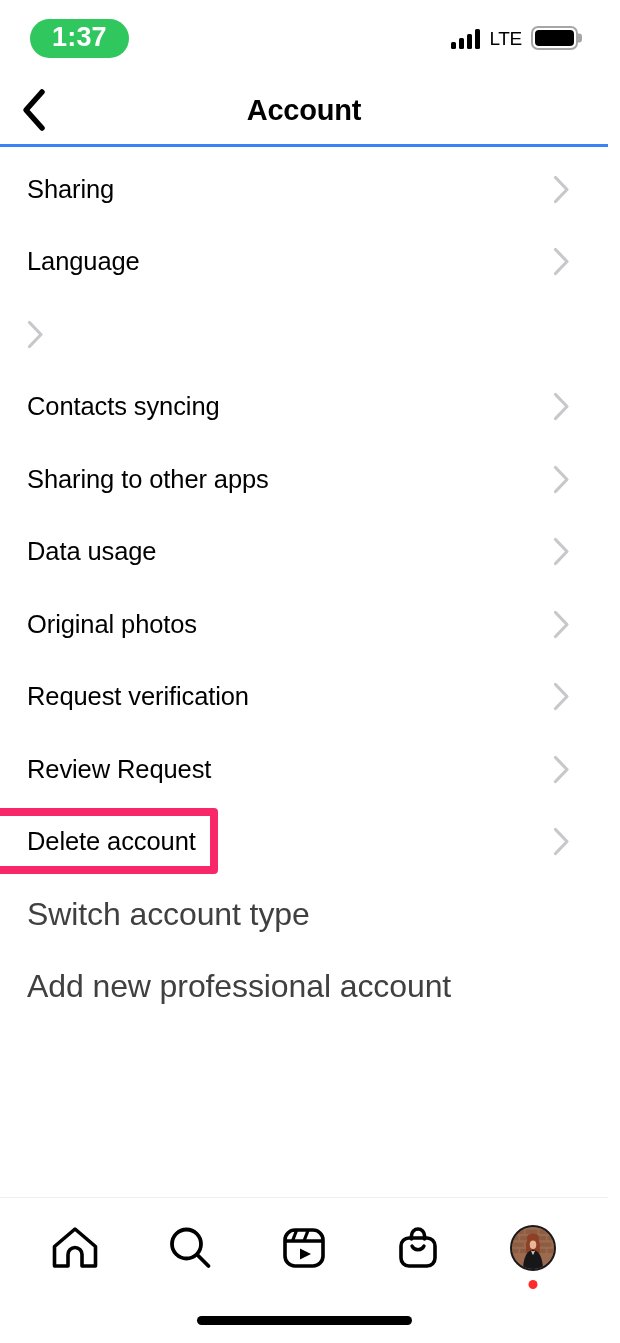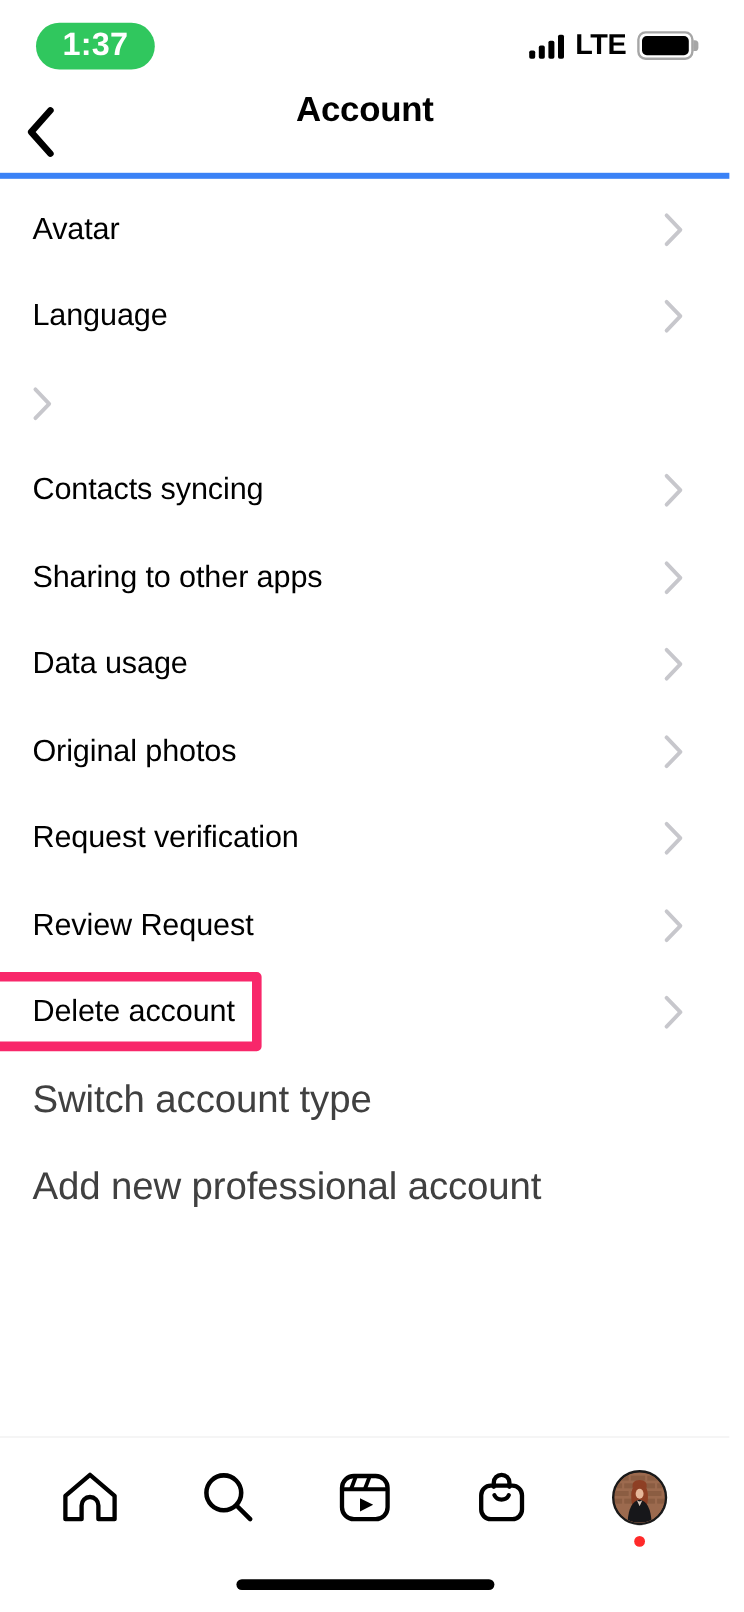--- a/index.html
+++ b/index.html
@@ -57,22 +57,22 @@
     display: block;
     width: 5px;
     background: #000;
     border-radius: 1.5px;
   }
   .signal-bars i:nth-child(1) { height: 7px; }
   .signal-bars i:nth-child(2) { height: 11px; }
   .signal-bars i:nth-child(3) { height: 15px; }
   .signal-bars i:nth-child(4) { height: 20px; }
   .lte-label {
-    font-size: 24px;
-    font-weight: 700;
+    font-size: 19px;
+    font-weight: 400;
     color: #000;
     letter-spacing: -0.3px;
     line-height: 1;
   }
   .battery {
     position: relative;
     width: 47px;
     height: 24px;
     border: 2.5px solid rgba(0,0,0,0.35);
     border-radius: 7px;
@@ -97,22 +97,22 @@
     background: rgba(0,0,0,0.35);
     border-radius: 0 3px 3px 0;
   }
 
   
   .nav-header {
     position: relative;
     height: 68px;
     flex: 0 0 68px;
     display: flex;
-    align-items: flex-start;
-    border-bottom: 5px solid #3b82f6;
+    align-items: center;
+    border-bottom: 3px solid #3b82f6;
   }
   .back-btn {
     position: absolute;
     left: 10px;
     top: 50%;
     transform: translateY(-50%);
     width: 46px;
     height: 46px;
     display: flex;
     align-items: center;
@@ -269,21 +269,21 @@
       <svg width="26" height="44" viewBox="0 0 26 44" fill="none">
         <path d="M22 4 L6 22 L22 40" stroke="#000" stroke-width="5.5" stroke-linecap="round" stroke-linejoin="round" fill="none"></path>
       </svg>
     </div>
     <div class="page-title">Account</div>
   </div>
 
   <div class="list">
 
     <div class="row">
-      <span class="row-label">Avatar</span>
+      <span class="row-label">Sharing</span>
       <svg class="chev" width="17" height="29" viewBox="0 0 17 29">
           <path d="M2.5 2.5 L14 14.5 L2.5 26.5" stroke="#C7C7CC" stroke-width="3.2" fill="none" stroke-linecap="round" stroke-linejoin="round"></path>
         </svg>
     </div>
 
     <div class="row">
       <span class="row-label">Language</span>
       <svg class="chev" width="17" height="29" viewBox="0 0 17 29">
           <path d="M2.5 2.5 L14 14.5 L2.5 26.5" stroke="#C7C7CC" stroke-width="3.2" fill="none" stroke-linecap="round" stroke-linejoin="round"></path>
         </svg>

